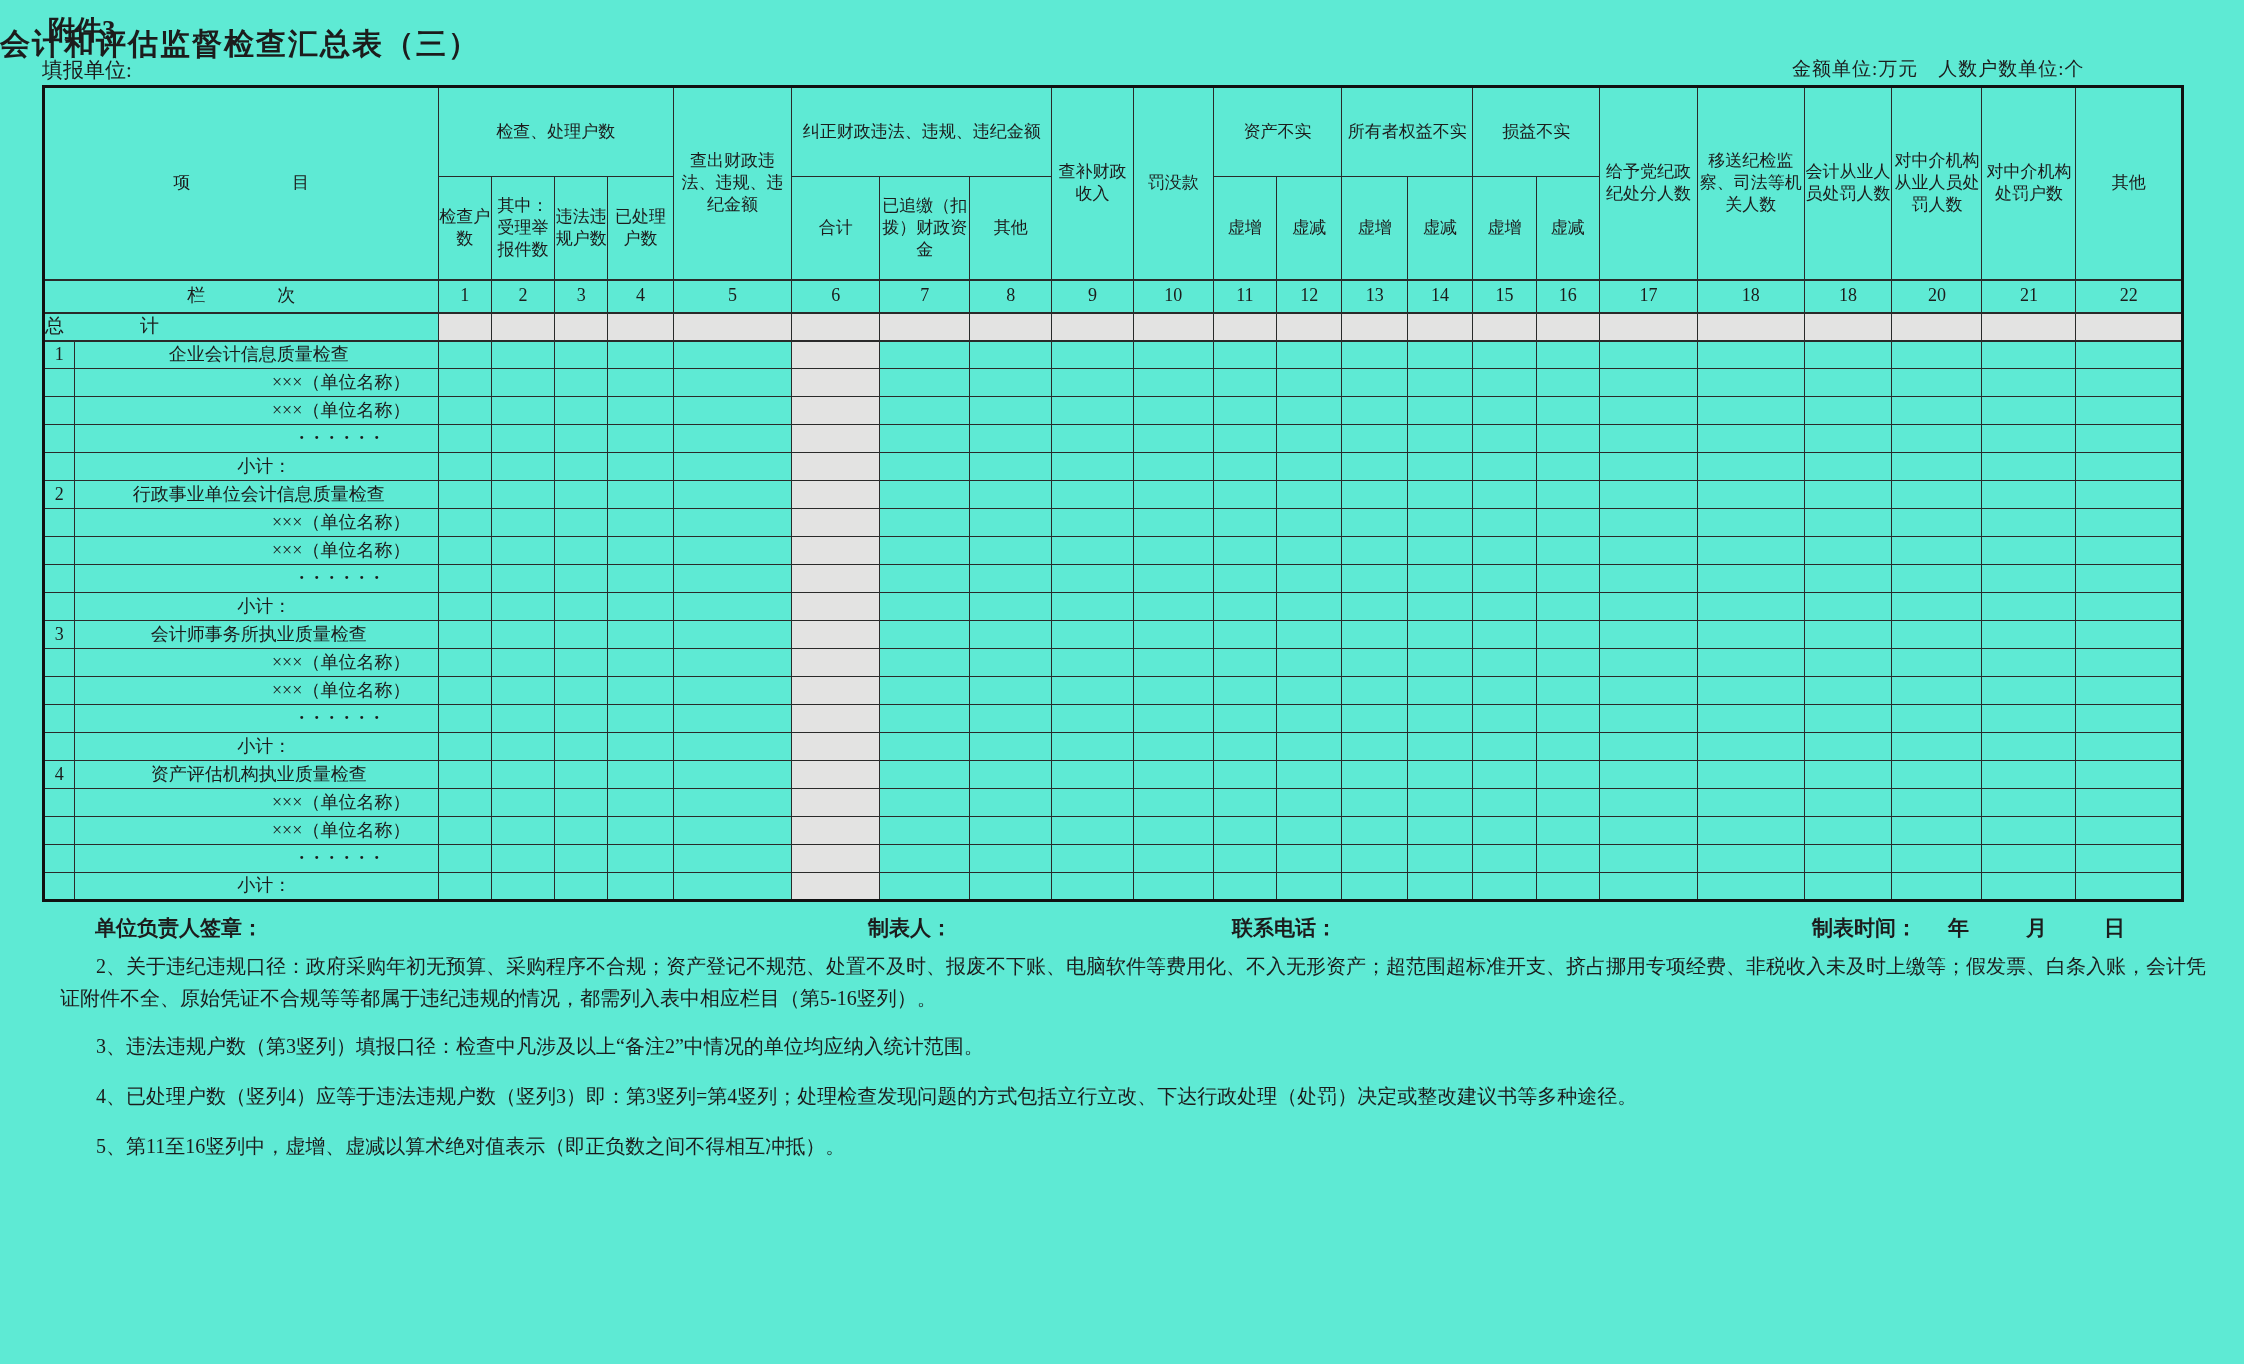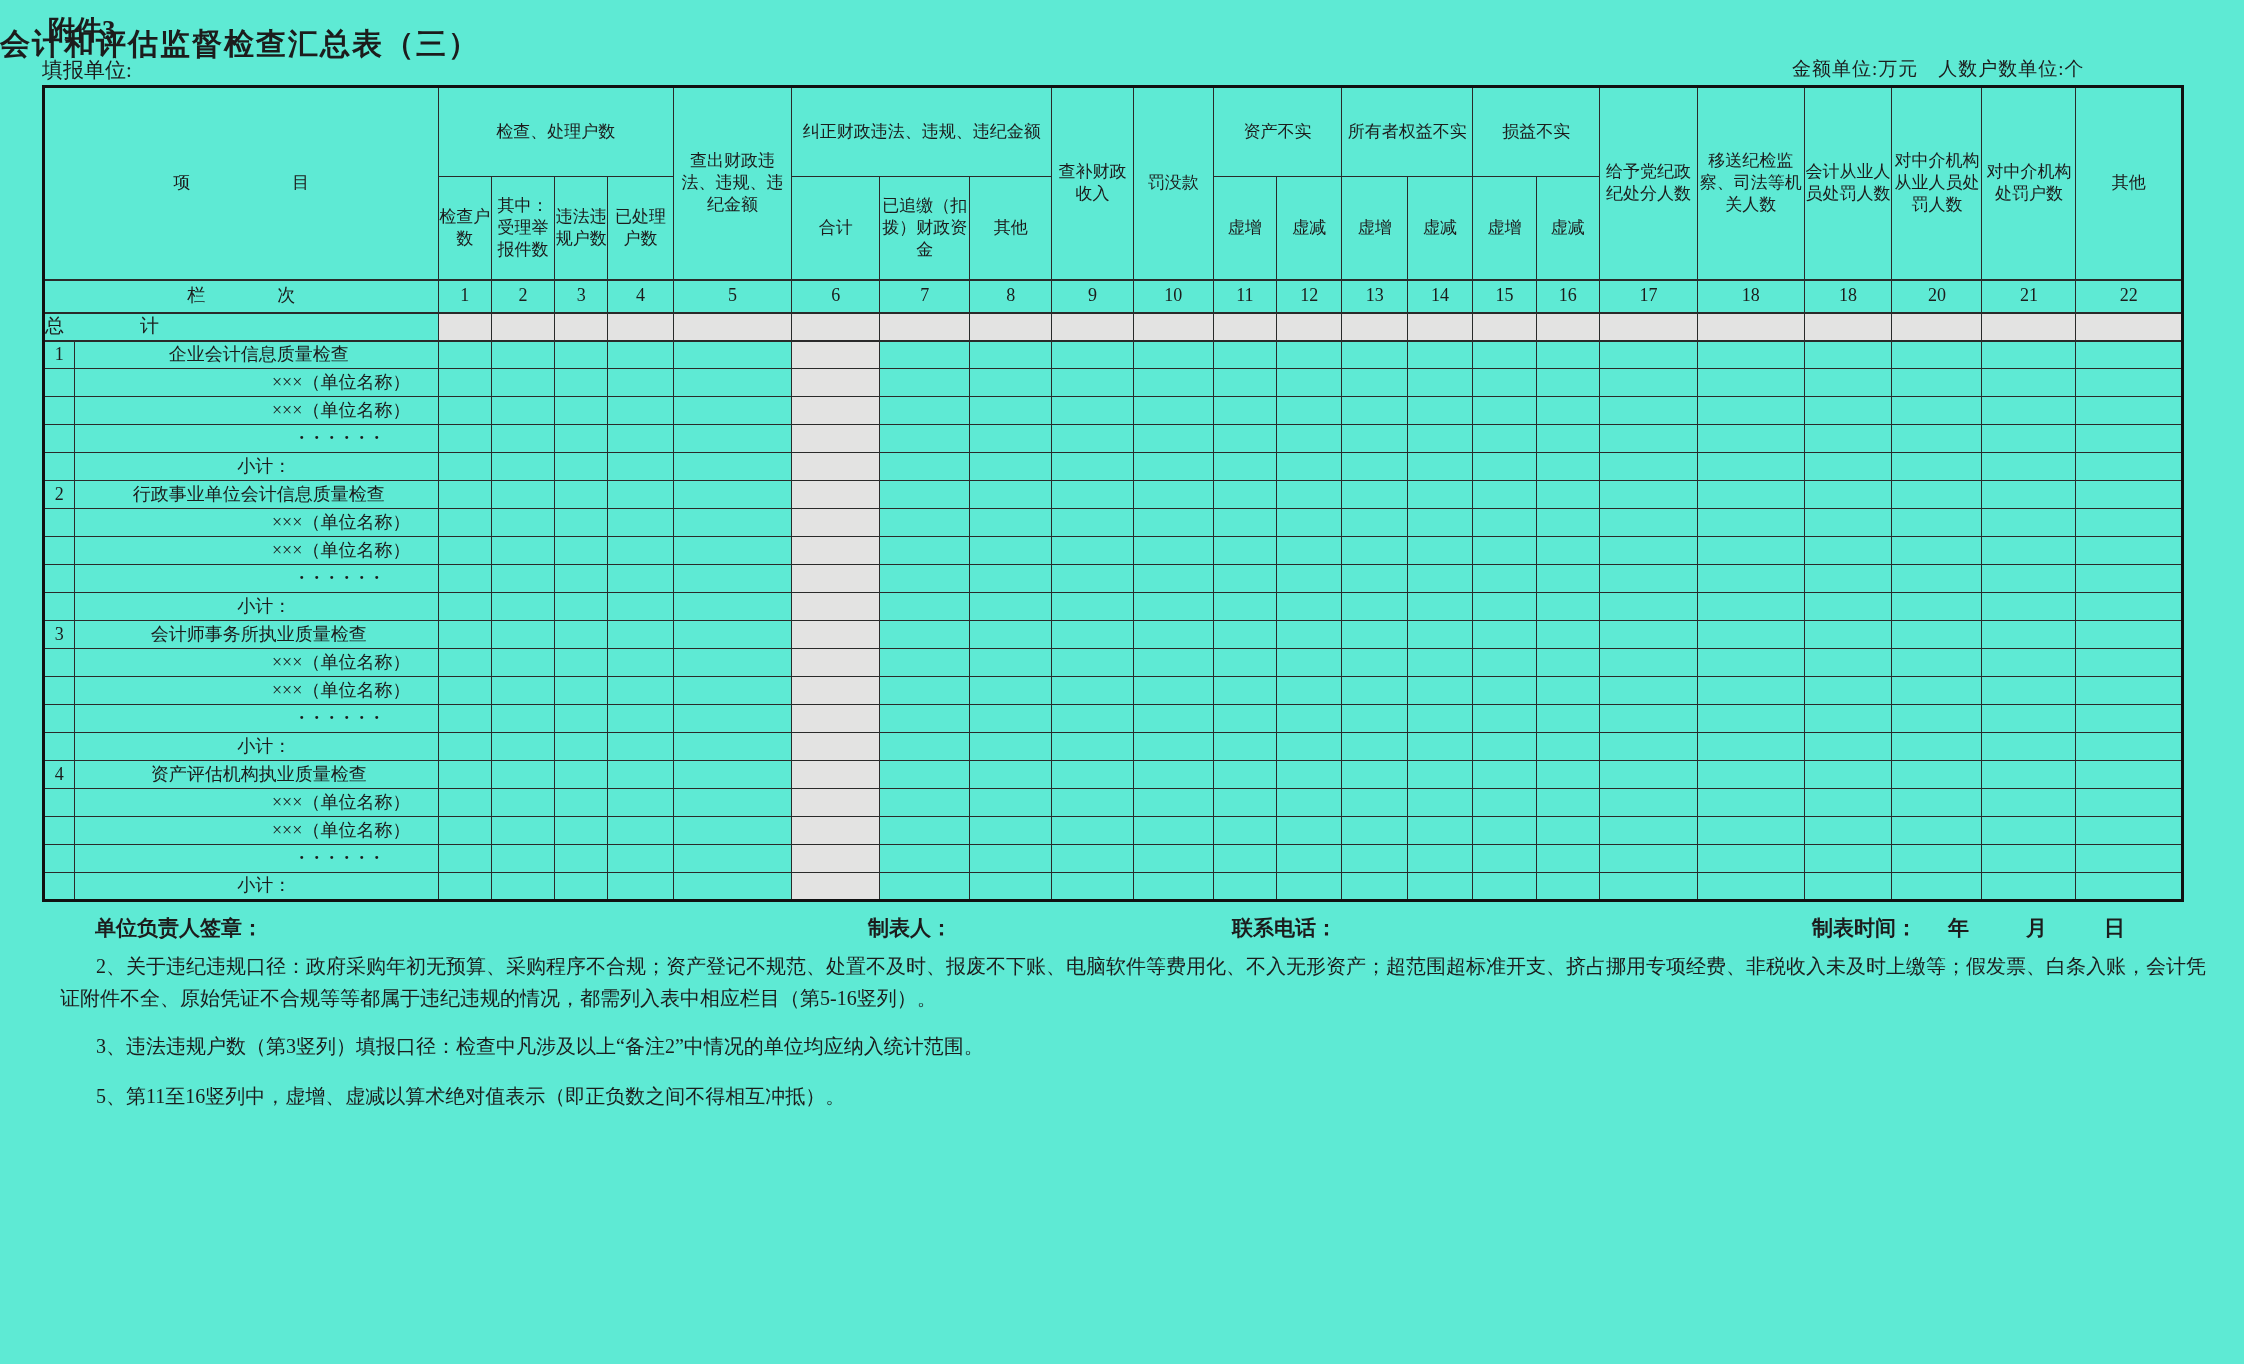--- a/index.html
+++ b/index.html
@@ -707,16 +707,17 @@
     <span class="sig-owner">单位负责人签章：</span>
     <span class="sig-maker">制表人：</span>
     <span class="sig-phone">联系电话：</span>
     <span class="sig-time">制表时间：</span>
     <span class="sig-date">年　月　日</span>
   </div>
 
   <div class="notes">
     <p class="n2">2、关于违纪违规口径：政府采购年初无预算、采购程序不合规；资产登记不规范、处置不及时、报废不下账、电脑软件等费用化、不入无形资产；超范围超标准开支、挤占挪用专项经费、非税收入未及时上缴等；假发票、白条入账，会计凭证附件不全、原始凭证不合规等等都属于违纪违规的情况，都需列入表中相应栏目（第5-16竖列）。</p>
     <p class="n3">3、违法违规户数（第3竖列）填报口径：检查中凡涉及以上“备注2”中情况的单位均应纳入统计范围。</p>
+    <p class="n4">4、已处理户数（竖列4）应等于违法违规户数（竖列3）即：第3竖列=第4竖列；处理检查发现问题的方式包括立行立改、下达行政处理（处罚）决定或整改建议书等多种途径。</p>
     <p class="n5">5、第11至16竖列中，虚增、虚减以算术绝对值表示（即正负数之间不得相互冲抵）。</p>
   </div>
 
 </div>
 
 </body></html>

